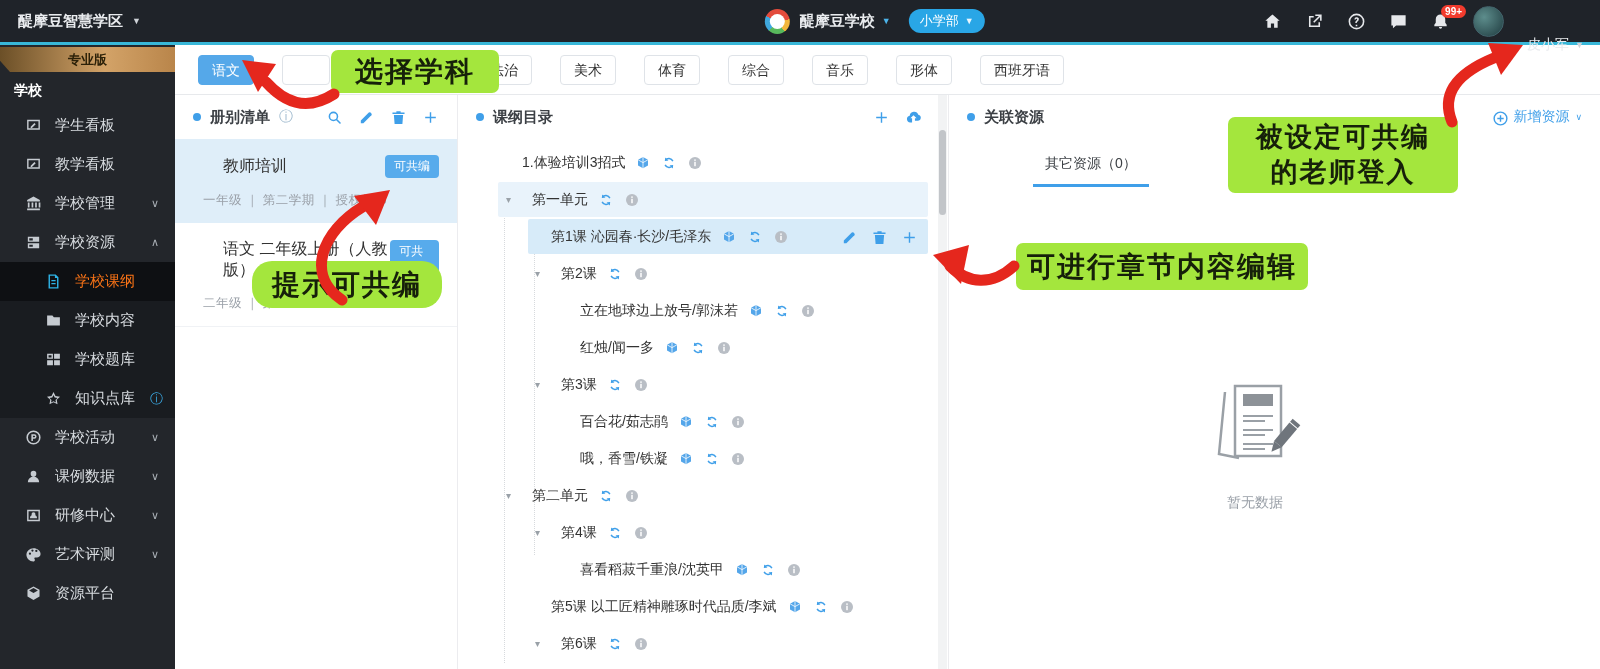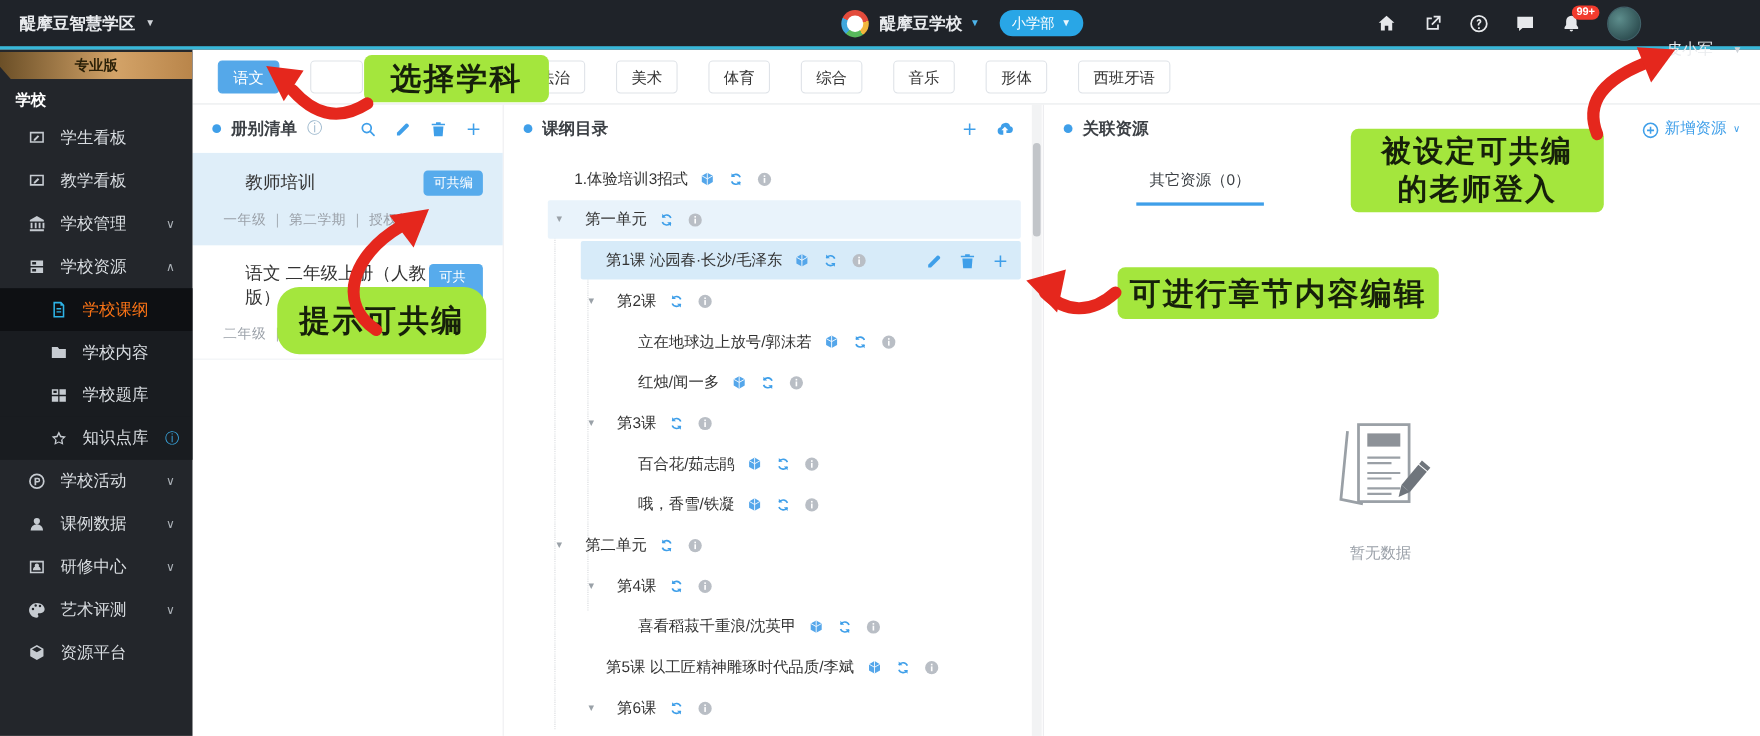--- a/index.html
+++ b/index.html
@@ -21,21 +21,21 @@
   .dept-pill{display:flex;align-items:center;gap:6px;background:#29a6e6;color:#fff;font-size:13px;
     padding:3px 11px;border-radius:14px;margin-left:8px;cursor:pointer;}
   .dept-pill .caret{color:#eaf6fd;}
   .tb-right{margin-left:auto;display:flex;align-items:center;gap:23px;margin-right:16px;}
   .tb-ic{width:19px;height:19px;color:#e6e8eb;position:relative;cursor:pointer;}
   .tb-ic svg{width:19px;height:19px;fill:currentColor;}
   .bell-badge{position:absolute;top:-7px;left:10px;background:#f23b2d;color:#fff;font-size:10px;font-weight:700;
     border-radius:8px;padding:1px 4px;line-height:11px;}
   .avatar{width:29px;height:29px;border-radius:50%;background:radial-gradient(circle at 35% 35%,#5d8d8c,#2e4f52 75%);
     border:1px solid #41626a;cursor:pointer;}
-  .usermenu{display:flex;align-items:center;gap:18px;font-size:14px;cursor:pointer;margin-top:48px;}
+  .usermenu{display:flex;align-items:center;gap:6px;font-size:14px;cursor:pointer;margin-top:48px;}
 
   
   .sidebar{position:absolute;left:0;top:45px;width:175px;height:624px;background:#23262b;z-index:5;}
   .ribbon{margin-top:2px;height:25px;background:linear-gradient(90deg,#6b4f27,#d3a368 60%,#b9854a);
     color:#2c2108;font-size:13px;font-weight:700;display:flex;align-items:center;justify-content:center;
     clip-path:polygon(0 0,100% 0,100% 100%,10px 100%,0 55%);}
   .side-section{color:#fff;font-size:14px;font-weight:700;padding:10px 0 6px 14px;}
   .side-item{height:39px;display:flex;align-items:center;gap:13px;padding-left:25px;color:#d9dde1;
     font-size:15px;cursor:pointer;position:relative;}
   .side-item .ic{width:17px;height:17px;color:#c6cbd1;flex:0 0 17px;}
@@ -99,21 +99,21 @@
   .res-add .hd-ic{width:15px;height:15px;}
   .res-tab{display:inline-block;margin:10px 0 0 84px;padding:6px 12px 11px;font-size:14px;color:#3c4045;
     border-bottom:3px solid #3f9fe9;cursor:pointer;}
   .empty{position:absolute;left:47%;top:285px;transform:translateX(-50%);text-align:center;}
   .empty-label{margin-top:22px;font-size:14px;color:#9aa0a8;}
 
   
   .note{position:absolute;background:#a4e63d;color:#16200a;font-weight:700;border-radius:7px;
     display:flex;align-items:center;justify-content:center;text-align:center;z-index:55;letter-spacing:2px;}
   .note1{left:331px;top:50px;width:168px;height:43px;font-size:28px;}
-  .note2{left:252px;top:261px;width:190px;height:61px;font-size:28px;border-radius:20px;}
+  .note2{left:252px;top:261px;width:190px;height:47px;font-size:28px;border-radius:20px;}
   .note3{left:1016px;top:243px;width:292px;height:47px;font-size:28px;}
   .note4{left:1228px;top:117px;width:230px;height:76px;font-size:27px;line-height:35px;}
   .arrows{position:absolute;left:0;top:0;width:1600px;height:669px;z-index:60;pointer-events:none;}
 </style>
 </head>
 <body>
 
 <div id="app">
 
   <header class="topbar">

